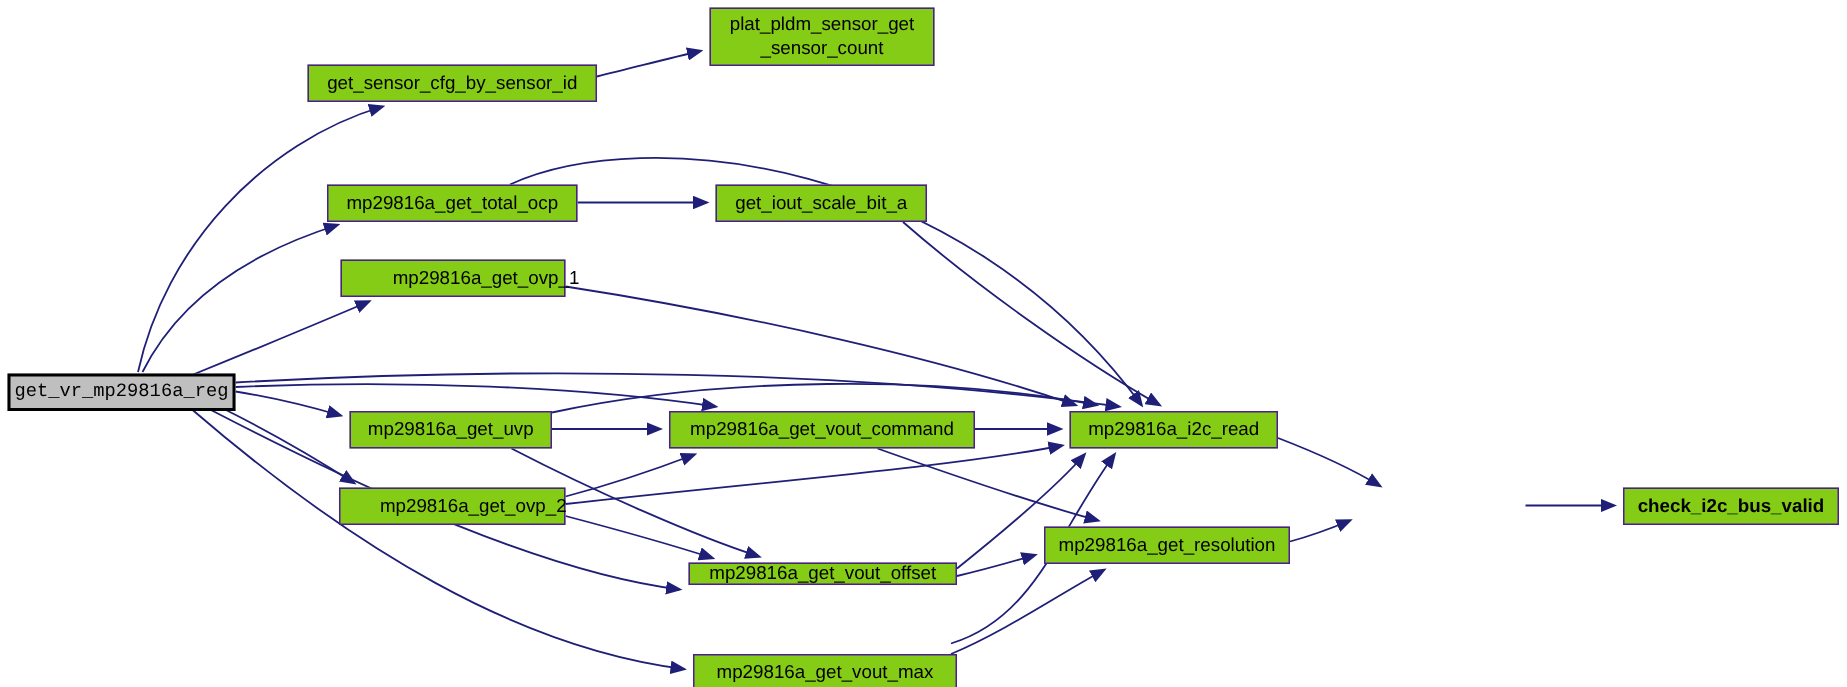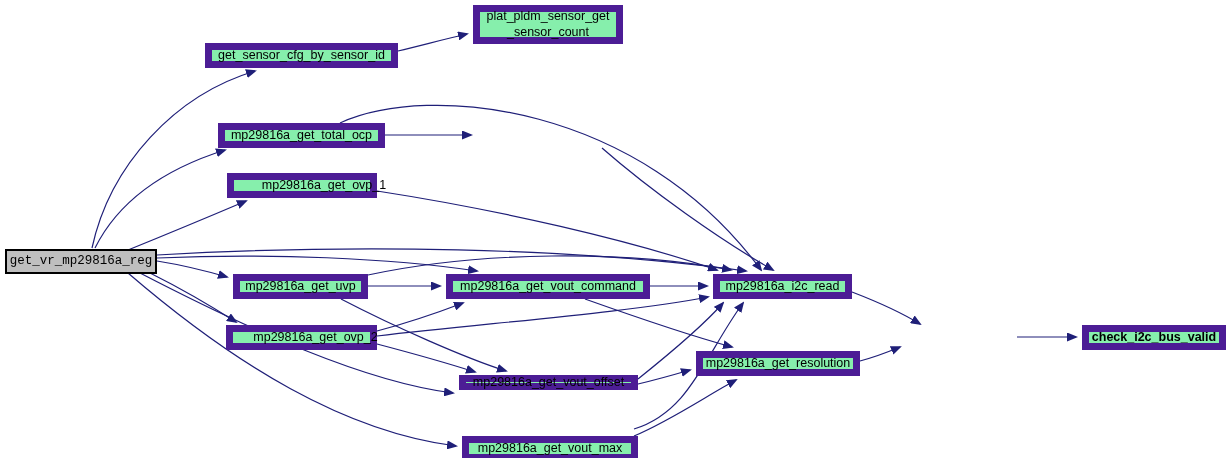--- a/index.html
+++ b/index.html
@@ -7,22 +7,22 @@
     position:relative;
     width:1231px;height:458px;
     background:#ffffff;
     font-family:"Liberation Sans","DejaVu Sans",sans-serif;
     overflow:hidden;
   }
   .canvas svg{position:absolute;left:0;top:0;}
   .node{
     position:absolute;
     box-sizing:border-box;
-    background:#86efac;
-    border:7px solid #4c1d95;
+    background:#84cc16;
+    border:1px solid #4c1d95;
     color:#000000;
     display:flex;
     flex-direction:column;
     align-items:center;
     justify-content:center;
     font-size:12.5px;
     line-height:1.25;
     white-space:nowrap;
     text-align:center;
     cursor:pointer;
@@ -81,20 +81,23 @@
     <div class="node" style="left: 205px; top: 43px; width: 193px; height: 25px;">
       <span>get_sensor_cfg_by_sensor_id</span>
     </div>
     <div class="node" style="left: 473px; top: 5px; width: 150px; height: 39px;">
       <span>plat_pldm_sensor_get</span>
       <span>_sensor_count</span>
     </div>
     <div class="node" style="left: 218px; top: 123px; width: 167px; height: 25px;">
       <span>mp29816a_get_total_ocp</span>
     </div>
+    <div class="node" style="left: 477px; top: 123px; width: 141px; height: 25px;">
+      <span>get_iout_scale_bit_a</span>
+    </div>
     <div class="node" style="left: 227px; top: 173px; width: 150px; height: 25px; padding-left: 44px;">
       <span>mp29816a_get_ovp_1</span>
     </div>
     <div class="node" style="left: 233px; top: 274px; width: 135px; height: 25px;">
       <span>mp29816a_get_uvp</span>
     </div>
     <div class="node" style="left: 226px; top: 325px; width: 151px; height: 25px; padding-left: 28px;">
       <span>mp29816a_get_ovp_2</span>
     </div>
     <div class="node" style="left: 446px; top: 274px; width: 204px; height: 25px;">

